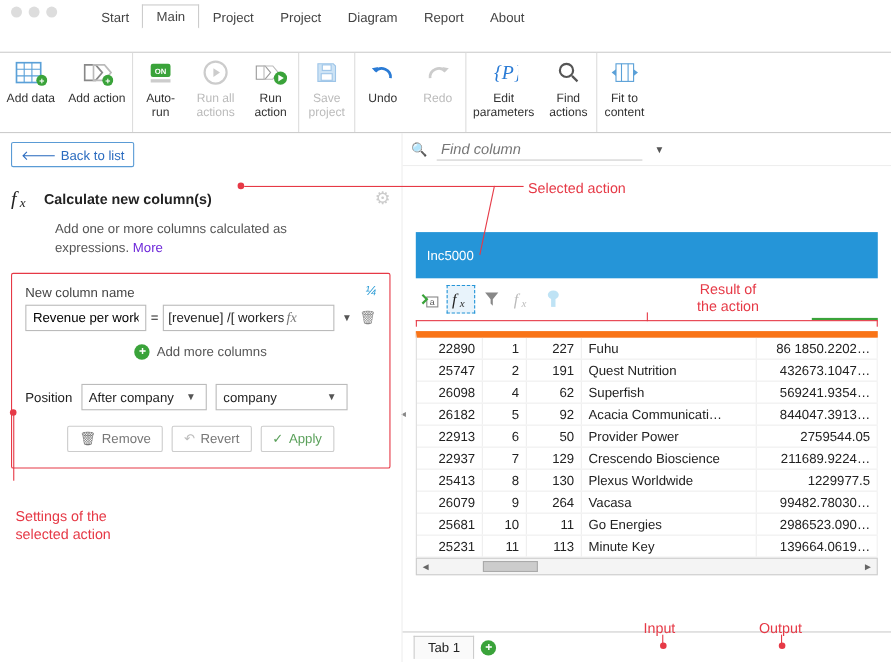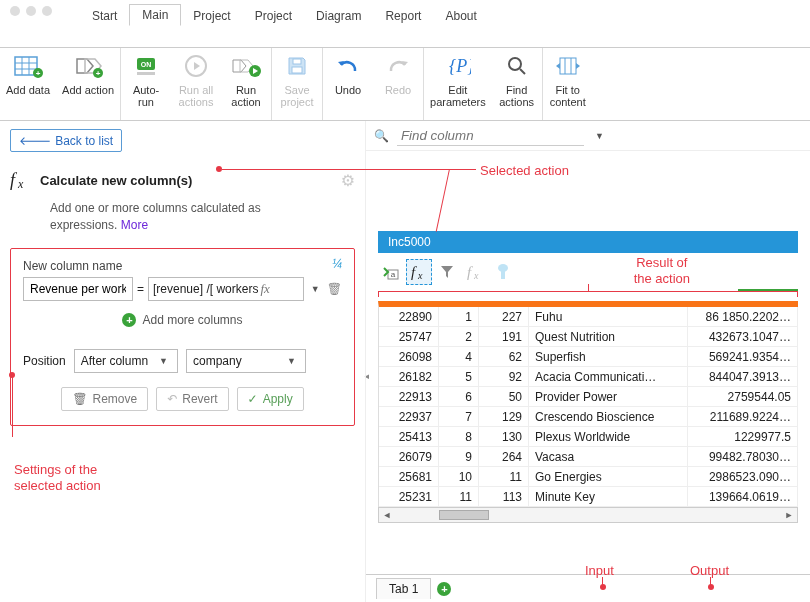--- a/index.html
+++ b/index.html
@@ -45,21 +45,21 @@
 .select-like { border: 1px solid #bbb; padding: 3px 6px; height: 24px; background: #fff; display: inline-flex; align-items: center; justify-content: space-between; gap: 8px; min-width: 100px; }
 .btn-row { display: flex; gap: 8px; margin-top: 14px; justify-content: center; }
 .small-btn { border: 1px solid #ccc; padding: 4px 10px; display: inline-flex; align-items: center; gap: 5px; color: #777; background: #fff; border-radius: 2px; }
 .small-btn.ok { color: #5aa05a; }
 .settings-callout { color: #e63946; font-size: 13px; margin-top: 36px; margin-left: 4px; line-height: 1.3; }
 
 
 .right-panel { flex: 1; display: flex; flex-direction: column; border-left: 1px solid #eee; position: relative; }
 .find-row { display: flex; align-items: center; padding: 4px 8px; gap: 8px; height: 30px; border-bottom: 1px solid #eee; }
 .find-input { flex: 0 0 170px; border: none; border-bottom: 1px solid #ccc; font-style: italic; color: #999; padding: 2px 4px; }
-.inc-header { background: #2595d8; color: #fff; padding: 4px 10px; font-size: 12px; margin: 80px 12px 0 12px; }
+.inc-header { background: #2595d8; color: #fff; padding: 14px 10px; font-size: 12px; margin: 60px 12px 0 12px; }
 .tool-row { display: flex; align-items: center; gap: 2px; padding: 6px 12px 4px; position: relative; }
 .tool-icon { width: 26px; height: 26px; border: 1px solid transparent; display: inline-flex; align-items: center; justify-content: center; cursor: pointer; }
 .tool-icon.sel { border: 1px dashed #2595d8; background: #e8f3fb; }
 .result-label { color: #e63946; position: absolute; right: 120px; top: 2px; text-align: center; line-height: 1.2; font-size: 13px; }
 .green-underline { position: absolute; right: 12px; top: 36px; width: 60px; height: 2px; background: #3aa33a; }
 .red-bracket { border-top: 1px solid #e63946; border-left: 1px solid #e63946; border-right: 1px solid #e63946; height: 6px; margin: 2px 12px 0 12px; position: relative; }
 .red-bracket::after { content: ""; position: absolute; left: 50%; top: -8px; width: 1px; height: 8px; background: #e63946; }
 
 .grid { margin: 4px 12px 0 12px; border-left: 1px solid #ddd; border-top: 6px solid #f97316; font-size: 12px; max-height: 210px; overflow: hidden; position: relative; }
 .grid-row { display: flex; border-bottom: 1px solid #eee; height: 20px; align-items: center; }
@@ -270,21 +270,21 @@
         <span class="dropdown-caret">▼</span>
         <span class="trash">🗑</span>
       </div>
       <div class="add-more">
         <span class="plus-circle">+</span>
         <span>Add more columns</span>
       </div>
       <div class="pos-row">
         <span>Position</span>
         <span class="select-like">
-          <span>After column</span>
+          <span>After company</span>
           <span class="dropdown-caret">▼</span>
         </span>
         <span class="select-like" style="min-width:120px">
           <span>company</span>
           <span class="dropdown-caret">▼</span>
         </span>
       </div>
       <div class="btn-row">
         <span class="small-btn">
             <span>🗑</span>

